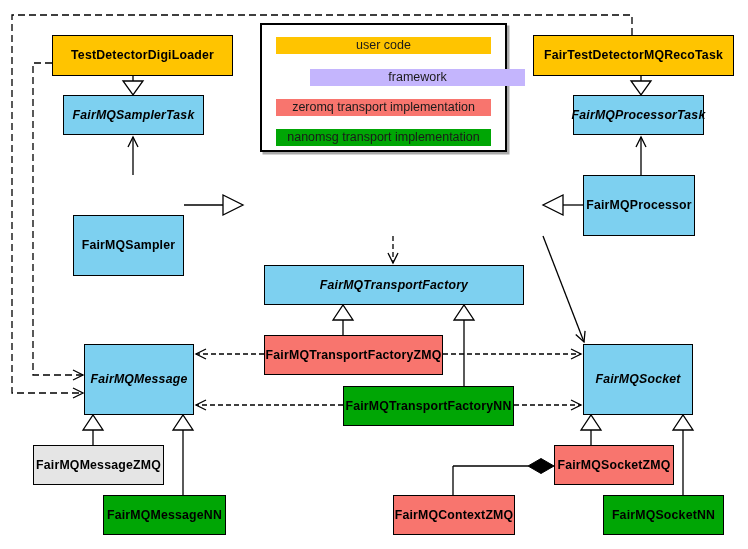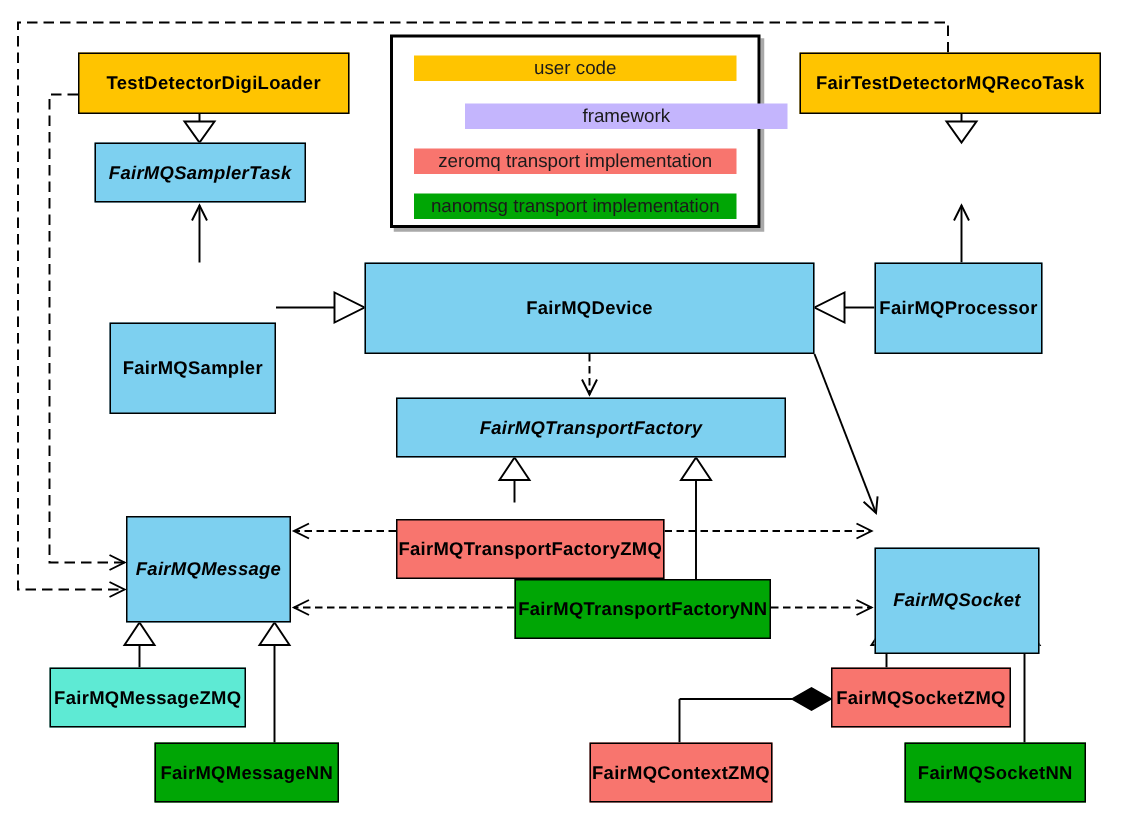--- a/index.html
+++ b/index.html
@@ -132,38 +132,38 @@
     <div class="legend-bar" style="left: 14px; top: 74px; width: 215px; background-color: rgb(248, 117, 110);">zeromq transport implementation</div>
     <div class="legend-bar" style="left: 14px; top: 104px; width: 215px; background-color: rgb(0, 166, 5);">nanomsg transport implementation</div>
   </div>
 
   <div class="node" style="left: 52px; top: 35px; width: 181px; height: 41px; background-color: rgb(255, 196, 0);">TestDetectorDigiLoader</div>
 
   <div class="node" style="left: 533px; top: 35px; width: 201px; height: 41px; background-color: rgb(255, 196, 0); text-align: center;">FairTestDetectorMQRecoTask</div>
 
   <div class="node abstract" style="left: 63px; top: 95px; width: 141px; height: 40px; background-color: rgb(125, 208, 240);">FairMQSamplerTask</div>
 
+  <div class="node abstract" style="left: 573px; top: 95px; width: 131px; height: 40px; background-color: rgb(125, 208, 240);">FairMQProcessorTask</div>
 
   <div class="node" style="left: 73px; top: 175px; width: 111px; height: 61px; background-color: rgb(125, 208, 240); margin-top: 40px;">FairMQSampler</div>
 
-  <div class="node" style="left: 243px; top: 175px; width: 300px; height: 61px; background-color: rgb(125, 208, 240);">FairMQDevice</div>
 
   <div class="node" style="left: 583px; top: 175px; width: 112px; height: 61px; background-color: rgb(125, 208, 240);">FairMQProcessor</div>
 
   <div class="node abstract" style="left: 264px; top: 265px; width: 260px; height: 40px; background-color: rgb(125, 208, 240);">FairMQTransportFactory</div>
 
-  <div class="node" style="left: 264px; top: 335px; width: 179px; height: 40px; background-color: rgb(248, 117, 110); margin-top: 11px;">FairMQTransportFactoryZMQ</div>
+  <div class="node" style="left: 264px; top: 335px; width: 179px; height: 40px; background-color: rgb(248, 117, 110);">FairMQTransportFactoryZMQ</div>
 
   <div class="node" style="left: 343px; top: 386px; width: 171px; height: 40px; background-color: rgb(0, 166, 5);">FairMQTransportFactoryNN</div>
 
   <div class="node abstract" style="left: 84px; top: 344px; width: 110px; height: 71px; background-color: rgb(125, 208, 240);">FairMQMessage</div>
 
-  <div class="node abstract" style="left: 583px; top: 344px; width: 110px; height: 71px; background-color: rgb(125, 208, 240); margin-top: 21px;">FairMQSocket</div>
+  <div class="node abstract" style="left: 583px; top: 344px; width: 110px; height: 71px; background-color: rgb(125, 208, 240);">FairMQSocket</div>
 
-  <div class="node" style="left: 33px; top: 445px; width: 131px; height: 40px; background-color: #5eead4;">FairMQMessageZMQ</div>
+  <div class="node" style="left: 33px; top: 445px; width: 131px; height: 40px; background-color: #e5e5e5;">FairMQMessageZMQ</div>
 
   <div class="node" style="left: 103px; top: 495px; width: 123px; height: 40px; background-color: rgb(0, 166, 5);">FairMQMessageNN</div>
 
   <div class="node" style="left: 554px; top: 445px; width: 120px; height: 40px; background-color: rgb(248, 117, 110);">FairMQSocketZMQ</div>
 
   <div class="node" style="left: 603px; top: 495px; width: 121px; height: 40px; background-color: rgb(0, 166, 5);">FairMQSocketNN</div>
 
   <div class="node" style="left: 393px; top: 495px; width: 122px; height: 40px; background-color: rgb(248, 117, 110);">FairMQContextZMQ</div>
 
 </div>

